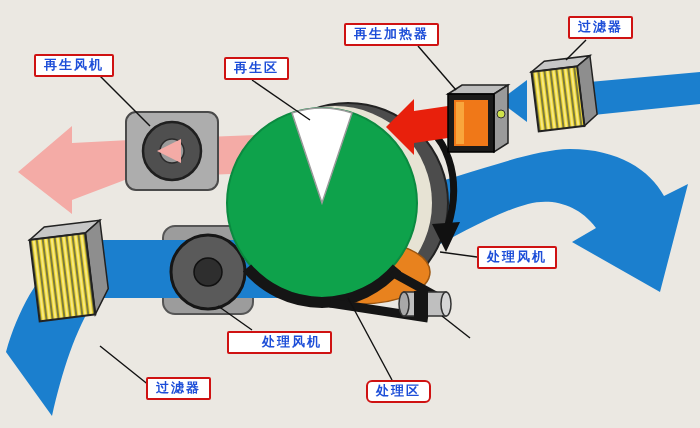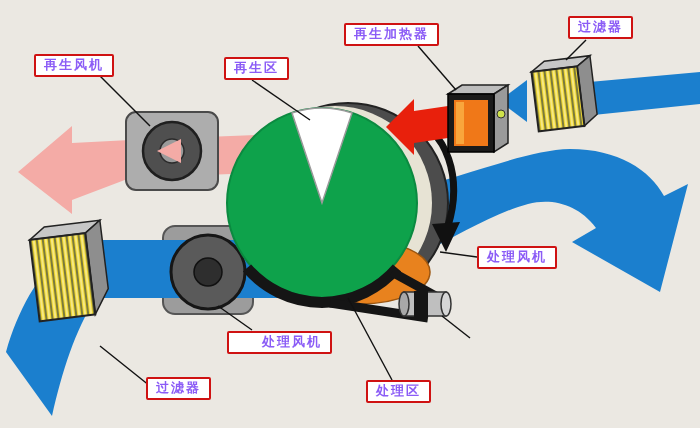--- a/index.html
+++ b/index.html
@@ -9,21 +9,21 @@
     background:#ebe8e2;
     overflow:hidden;
     font-family:"Liberation Sans", sans-serif;
   }
   #stage svg{position:absolute;left:0;top:0;}
   .label{
     position:absolute;
     background:#ffffff;
     border:2px solid #cf1212;
     border-radius:2px;
-    color:#8b5cf6;
+    color:#1d4ed8;
     font-weight:bold;
     font-size:13px;
     line-height:1.15;
     padding:2px 8px;
     white-space:nowrap;
     letter-spacing:2px;
     z-index:5;
   }
 </style>
 </head>
@@ -134,15 +134,15 @@
     </g>
   </svg>
 
   <div class="label" style="left:224px;top:57px;">再生区</div>
   <div class="label" style="left:34px;top:54px;">再生风机</div>
   <div class="label" style="left:344px;top:23px;">再生加热器</div>
   <div class="label" style="left:568px;top:16px;">过滤器</div>
   <div class="label" style="left:477px;top:246px;">处理风机</div>
   <div class="label" style="left:227px;top:331px;padding-left:33px;">处理风机</div>
   <div class="label" style="left:146px;top:377px;">过滤器</div>
-  <div class="label" style="left:366px;top:380px;">处理区</div>
+  <div class="label" style="left:366px;top:380px;border-radius:6px;">处理区</div>
 
 </div>
 
 </body></html>

